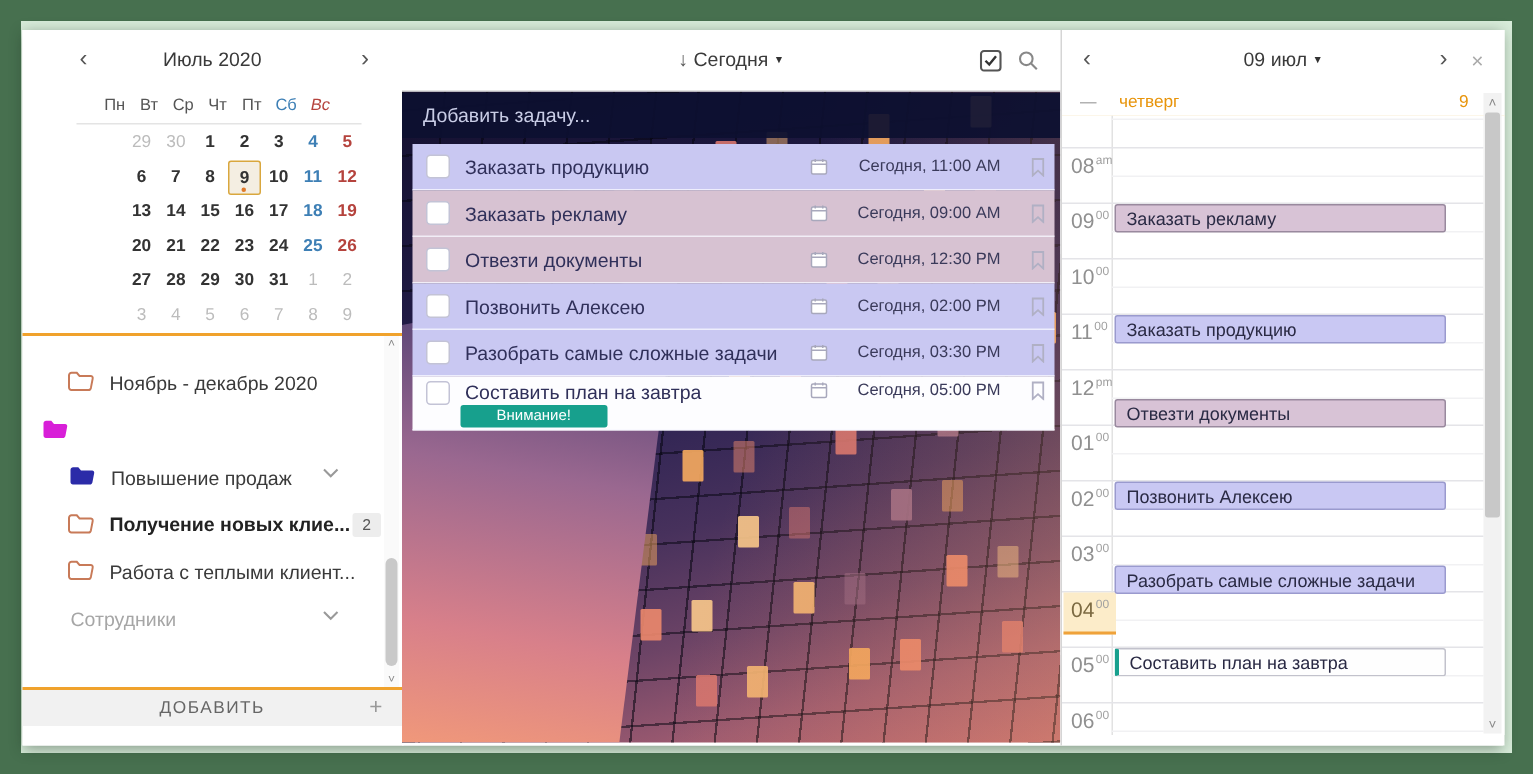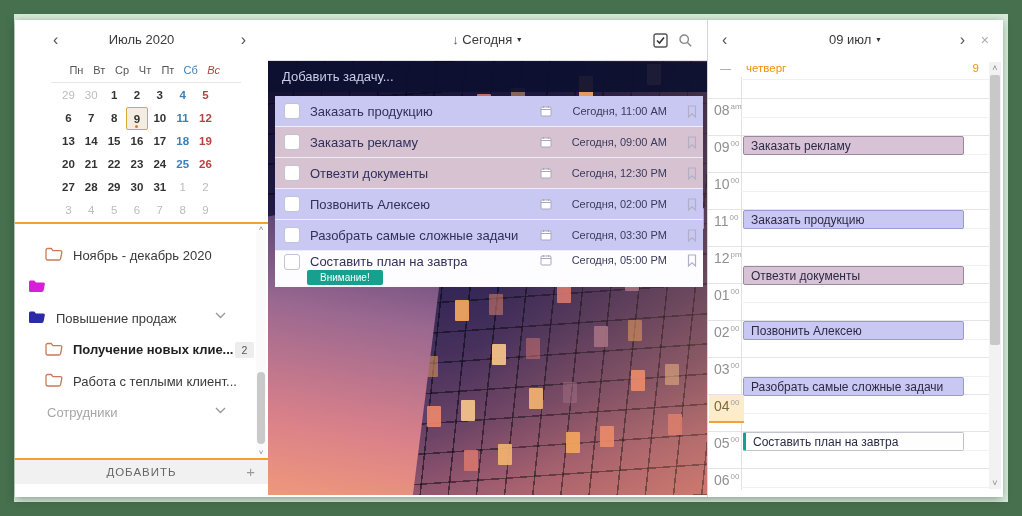--- a/index.html
+++ b/index.html
@@ -14,21 +14,21 @@
   .panel-right{left:692px;width:295px;border-left:1px solid #d5d5d5;}
   .phead{position:absolute;left:0;top:0;right:0;height:40px;background:#fff;border-bottom:1px solid #e2e2e2;}
   .phead .title{position:absolute;left:0;right:0;top:0;height:40px;line-height:40px;text-align:center;
        font-size:13px;color:#3a3a3a;}
   .navarrow{position:absolute;top:0;height:40px;line-height:40px;font-size:16px;color:#555;cursor:default;}
   
   .cal-weekdays{position:absolute;left:50px;top:44px;width:160px;height:16px;display:flex;}
   .cal-weekdays div{flex:1;text-align:center;font-size:11px;color:#555;}
   .cal-weekdays .sat{color:#3d7fb5;}.cal-weekdays .sun{color:#b5433d;font-style:italic;}
   .cal-sep{position:absolute;left:36px;top:62px;width:190px;border-top:1px solid #e4e4e4;}
-  .cal-grid{position:absolute;left:42px;top:64px;width:160px;display:flex;flex-wrap:wrap;}
+  .cal-grid{position:absolute;left:68px;top:64px;width:160px;display:flex;flex-wrap:wrap;}
   .cal-day{width:22.85px;height:23px;line-height:23px;text-align:center;font-size:11.5px;color:#333;
        font-weight:600;box-sizing:border-box;position:relative;}
   .cal-day.muted{color:#bcbcbc;font-weight:400;}
   .cal-day.sat{color:#3d7fb5;}.cal-day.sun{color:#b5433d;}
   .cal-day.selected{border:1px solid #d9a73e;background:#f4eee2;border-radius:2px;}
   .cal-day.selected::after{content:"";position:absolute;left:50%;bottom:1px;width:3px;height:3px;
        margin-left:-1.5px;border-radius:50%;background:#e07a2a;}
   .orange-line{position:absolute;left:0;right:0;height:2px;background:#f0a22c;}
   
   .projects{position:absolute;left:0;right:0;top:204px;height:198px;overflow:hidden;}
@@ -71,21 +71,21 @@
        box-sizing:border-box;padding:0 6px 0 9px;}
   .trow.lavender{background:#c9c8f2;}
   .trow.pink{background:#d7c2d2;}
   .trow.white{background:#fdfdff;height:36px;align-items:flex-start;padding-top:3px;}
   .tcheck{width:14px;height:14px;background:#fff;border:1px solid #c3c3d6;border-radius:3px;flex:0 0 14px;}
   .ttitle{margin-left:10px;font-size:13px;color:#30305a;white-space:nowrap;}
   .tspacer{flex:1;}
   .tdue{font-size:11px;color:#3a3a5a;margin:0 20px;white-space:nowrap;}
   .ticon{flex:0 0 auto;display:flex;align-items:center;}
   .badge{position:absolute;left:32px;top:19px;background:#17a08d;color:#fff;font-size:10px;
-       padding:2px 13px;border-radius:2px;line-height:11px;}
+       padding:2px 24px;border-radius:2px;line-height:11px;}
   .hicons{position:absolute;top:13px;display:flex;gap:10px;}
   
   .dayhead{position:absolute;left:0;right:0;top:40px;height:17px;background:#fff;border-bottom:1px solid #f3d9a6;}
   .dayhead .dash{position:absolute;left:12px;top:0;line-height:16px;color:#999;font-size:11px;}
   .dayhead .wd{position:absolute;left:38px;top:0;line-height:17px;color:#e8940a;font-size:11.5px;}
   .dayhead .dn{position:absolute;right:24px;top:0;line-height:17px;color:#e8940a;font-size:11.5px;}
   .schedule{position:absolute;left:0;right:0;top:57px;bottom:7px;background:#fff;overflow:hidden;}
   .gutterline{position:absolute;left:33px;top:0;bottom:0;border-left:1px solid #e2e2e2;}
   .hline{position:absolute;left:0;right:14px;border-top:1px solid #e4e4e8;}
   .hhalf{position:absolute;left:33px;right:14px;border-top:1px solid #f1f1f3;}
@@ -184,21 +184,21 @@
             </span>
             <span class="plabel">Ноябрь - декабрь 2020</span>
           </div>
           <div class="prow" style="top: 47.5px; padding-left: 13px;">
             <span class="picon">
               <svg width="18" height="14" viewBox="0 0 18 14">
                 <path d="M1 3.2 C1 2.2 1.8 1.5 2.7 1.5 H6.2 L8 3.6 H15.4 C16.3 3.6 17 4.4 16.8 5.3 L15.6 11.6 C15.4 12.4 14.7 13 13.9 13 H2.6 C1.7 13 1 12.3 1 11.4 Z" fill="#D81FD8"></path>
               </svg>
             </span>
           </div>
-          <div class="prow" style="top: 79px; padding-left: 13px;">
+          <div class="prow" style="top: 79px; padding-left: 31px;">
             <span class="picon">
               <svg width="18" height="14" viewBox="0 0 18 14">
                 <path d="M1 3.2 C1 2.2 1.8 1.5 2.7 1.5 H6.2 L8 3.6 H15.4 C16.3 3.6 17 4.4 16.8 5.3 L15.6 11.6 C15.4 12.4 14.7 13 13.9 13 H2.6 C1.7 13 1 12.3 1 11.4 Z" fill="#2B2BA8"></path>
               </svg>
             </span>
             <span class="plabel">Повышение продаж</span>
             <span class="pchevron">
               <svg width="11" height="7" viewBox="0 0 11 7">
                 <path d="M1 1 L5.5 5.5 L10 1" fill="none" stroke="#999" stroke-width="1.4"></path>
               </svg>

